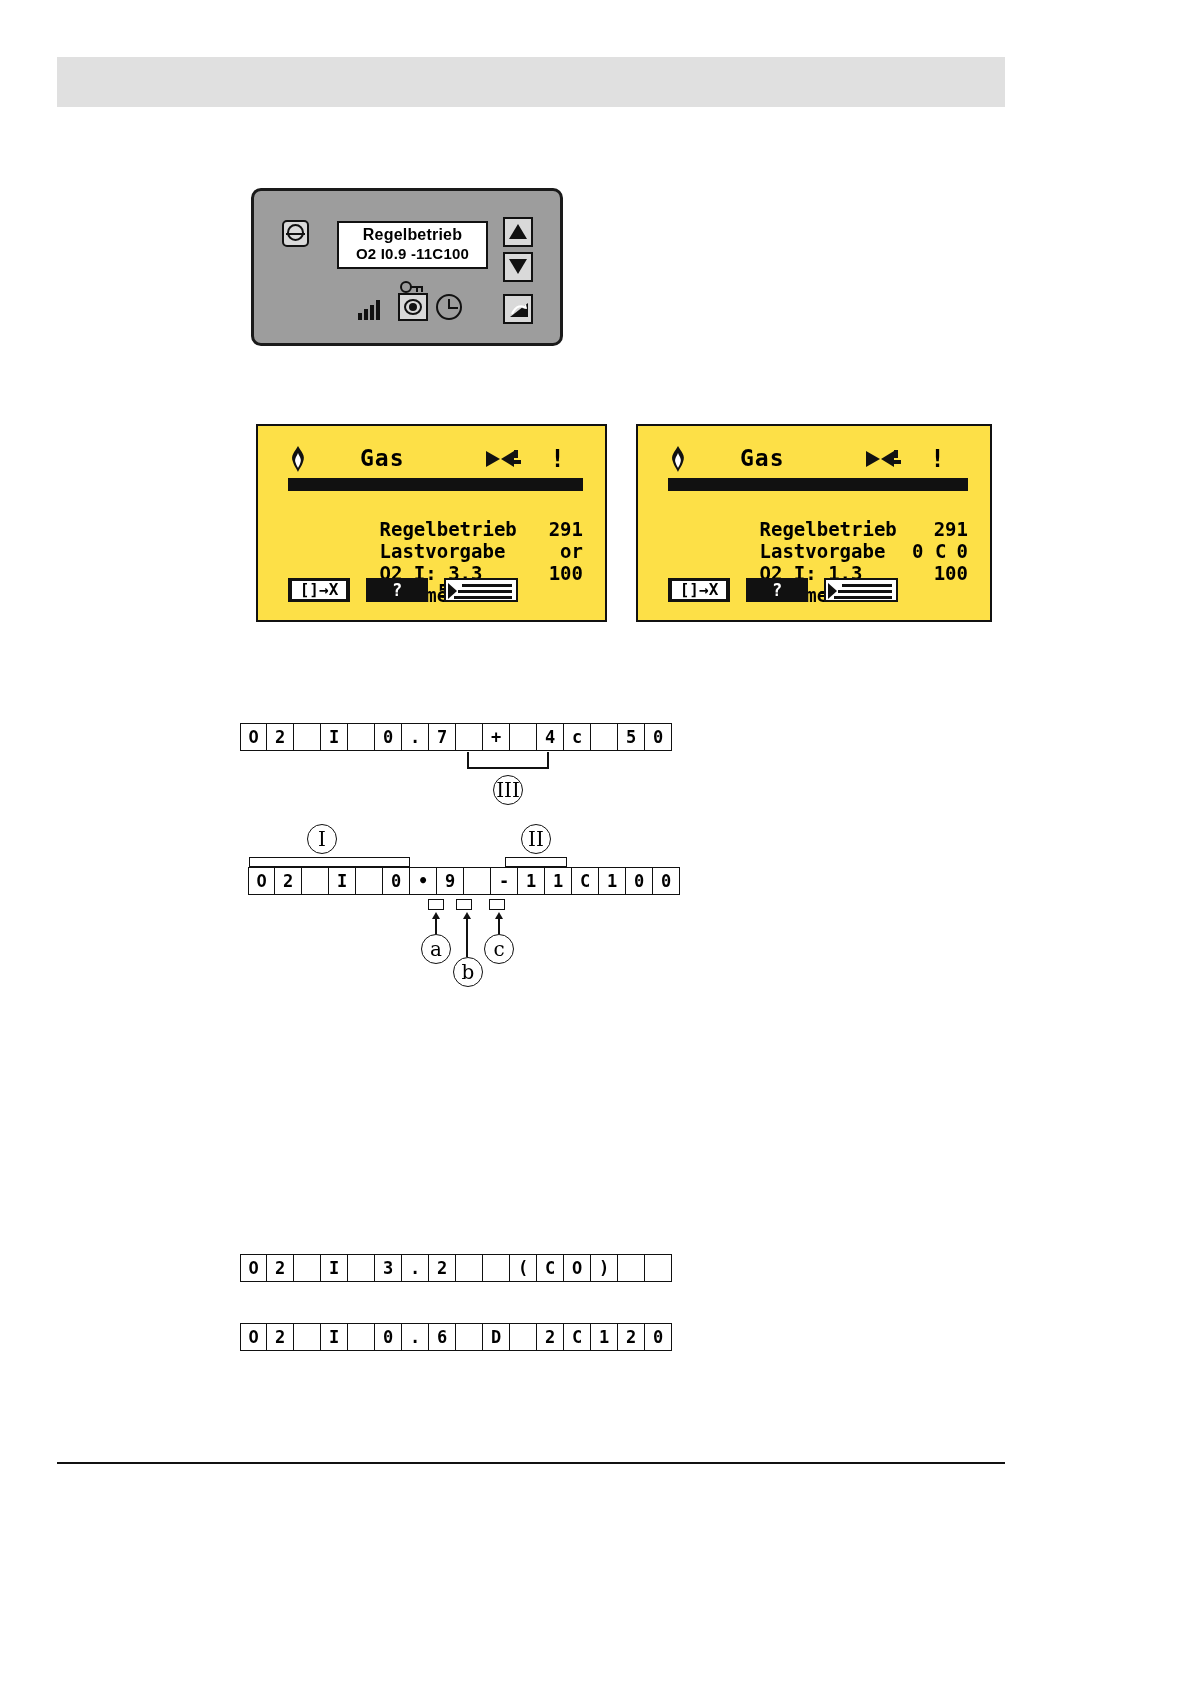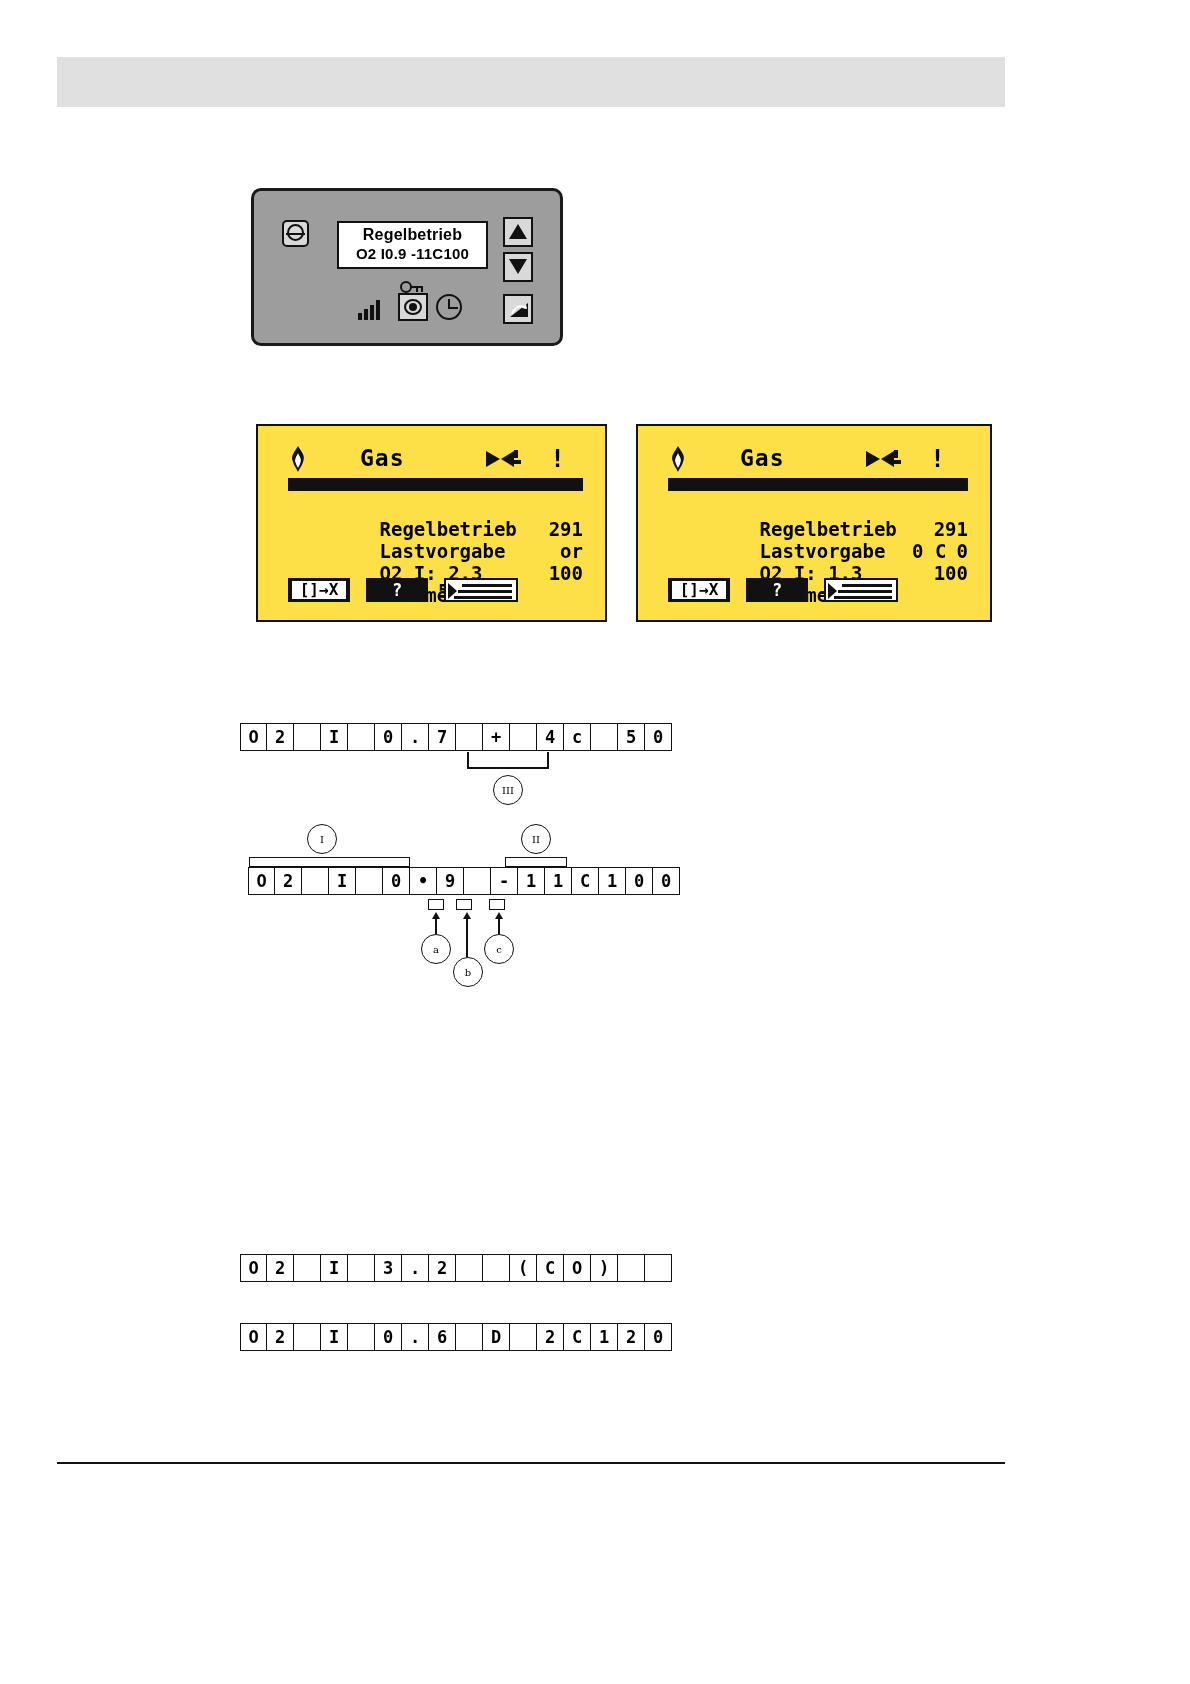--- a/index.html
+++ b/index.html
@@ -136,21 +136,21 @@
   .cell{
     width:27px;height:28px;border:1px solid #111;border-left:none;
     box-sizing:border-box;background:#fff;
     font-family:"DejaVu Sans Mono", monospace;font-size:17px;font-weight:bold;
     color:#000;display:flex;align-items:center;justify-content:center;
   }
   .cell.first{border-left:1px solid #111;}
   .circ{
     position:absolute;width:30px;height:30px;border:1.5px solid #111;border-radius:50%;
     display:flex;align-items:center;justify-content:center;
-    font-family:"DejaVu Serif", serif;font-size:10px;color:#000;box-sizing:border-box;
+    font-family:"DejaVu Serif", serif;font-size:20px;color:#000;box-sizing:border-box;
   }
   .hbar{
     position:absolute;height:10px;border:1.5px solid #111;background:#fff;box-sizing:border-box;
   }
   .smallbox{
     position:absolute;width:16px;height:11px;border:1.5px solid #111;background:#fff;box-sizing:border-box;
   }
   .vline{position:absolute;width:1.5px;background:#111;}
   .arrowup{
     position:absolute;width:0;height:0;border-left:4px solid transparent;
@@ -239,21 +239,21 @@
     <div class="lcd-lines">
       <div class="lcd-line">
         <span>Regelbetrieb</span>
         <span class="right"></span>
       </div>
       <div class="lcd-line">
         <span>Lastvorgabe</span>
         <span class="right">291</span>
       </div>
       <div class="lcd-line">
-        <span>O2 I: 2.3</span>
+        <span>O2 I: 3.3</span>
         <span class="mid">52.0</span>
         <span class="right">or</span>
       </div>
       <div class="lcd-line">
         <span>Flamme</span>
         <span class="right">100</span>
       </div>
     </div>
 
     <div class="lcd-softkeys">

